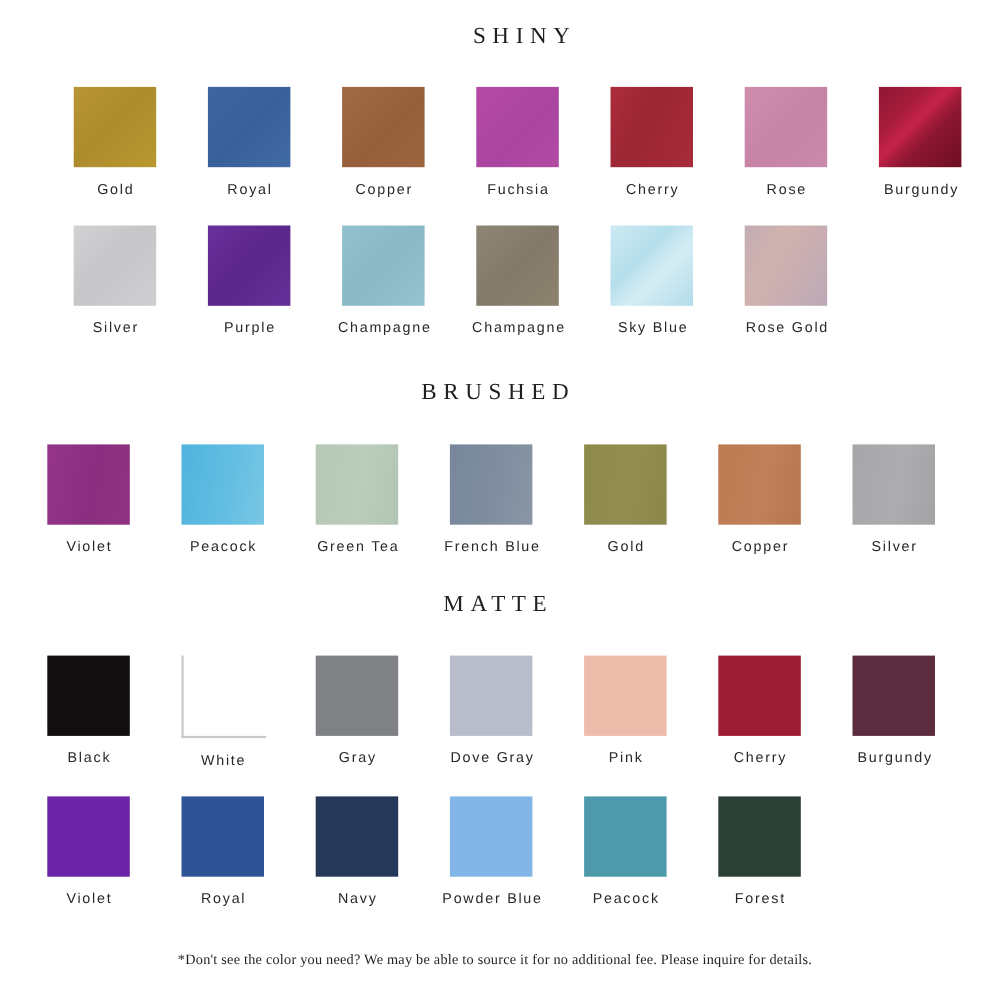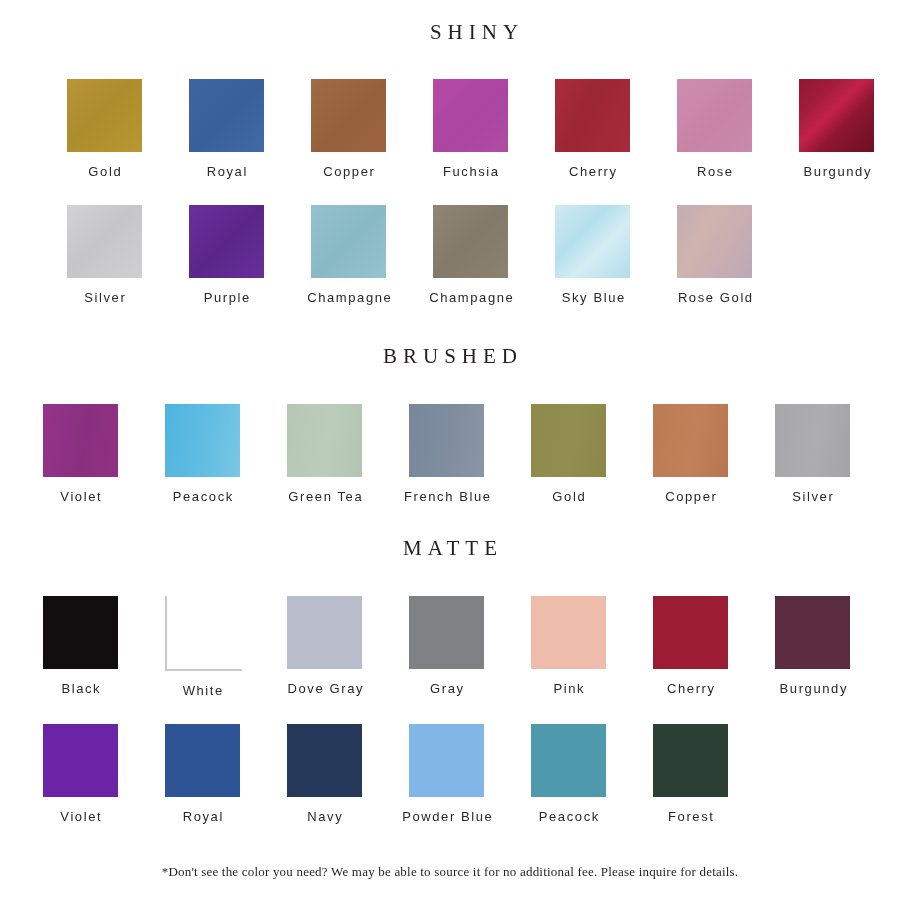--- a/index.html
+++ b/index.html
@@ -205,28 +205,28 @@
     <div class="swatch-row" style="margin-top:37px;">
       <div class="swatch-cell">
         <div class="swatch-box" style="background: rgb(16, 14, 15);"></div>
         <div class="swatch-label">Black</div>
       </div>
       <div class="swatch-cell">
         <div class="swatch-box outline-l"></div>
         <div class="swatch-label">White</div>
       </div>
       <div class="swatch-cell">
+        <div class="swatch-box" style="background: rgb(128, 129, 132);"></div>
+        <div class="swatch-label">Gray</div>
+      </div>
+      <div class="swatch-cell">
         <div class="swatch-box" style="background: rgb(185, 188, 202);"></div>
         <div class="swatch-label wide">Dove Gray</div>
       </div>
       <div class="swatch-cell">
-        <div class="swatch-box" style="background: rgb(128, 129, 132);"></div>
-        <div class="swatch-label">Gray</div>
-      </div>
-      <div class="swatch-cell">
         <div class="swatch-box" style="background: rgb(238, 188, 171);"></div>
         <div class="swatch-label">Pink</div>
       </div>
       <div class="swatch-cell">
         <div class="swatch-box" style="background: rgb(156, 28, 51);"></div>
         <div class="swatch-label">Cherry</div>
       </div>
       <div class="swatch-cell">
         <div class="swatch-box" style="background: rgb(91, 43, 62);"></div>
         <div class="swatch-label wide">Burgundy</div>

